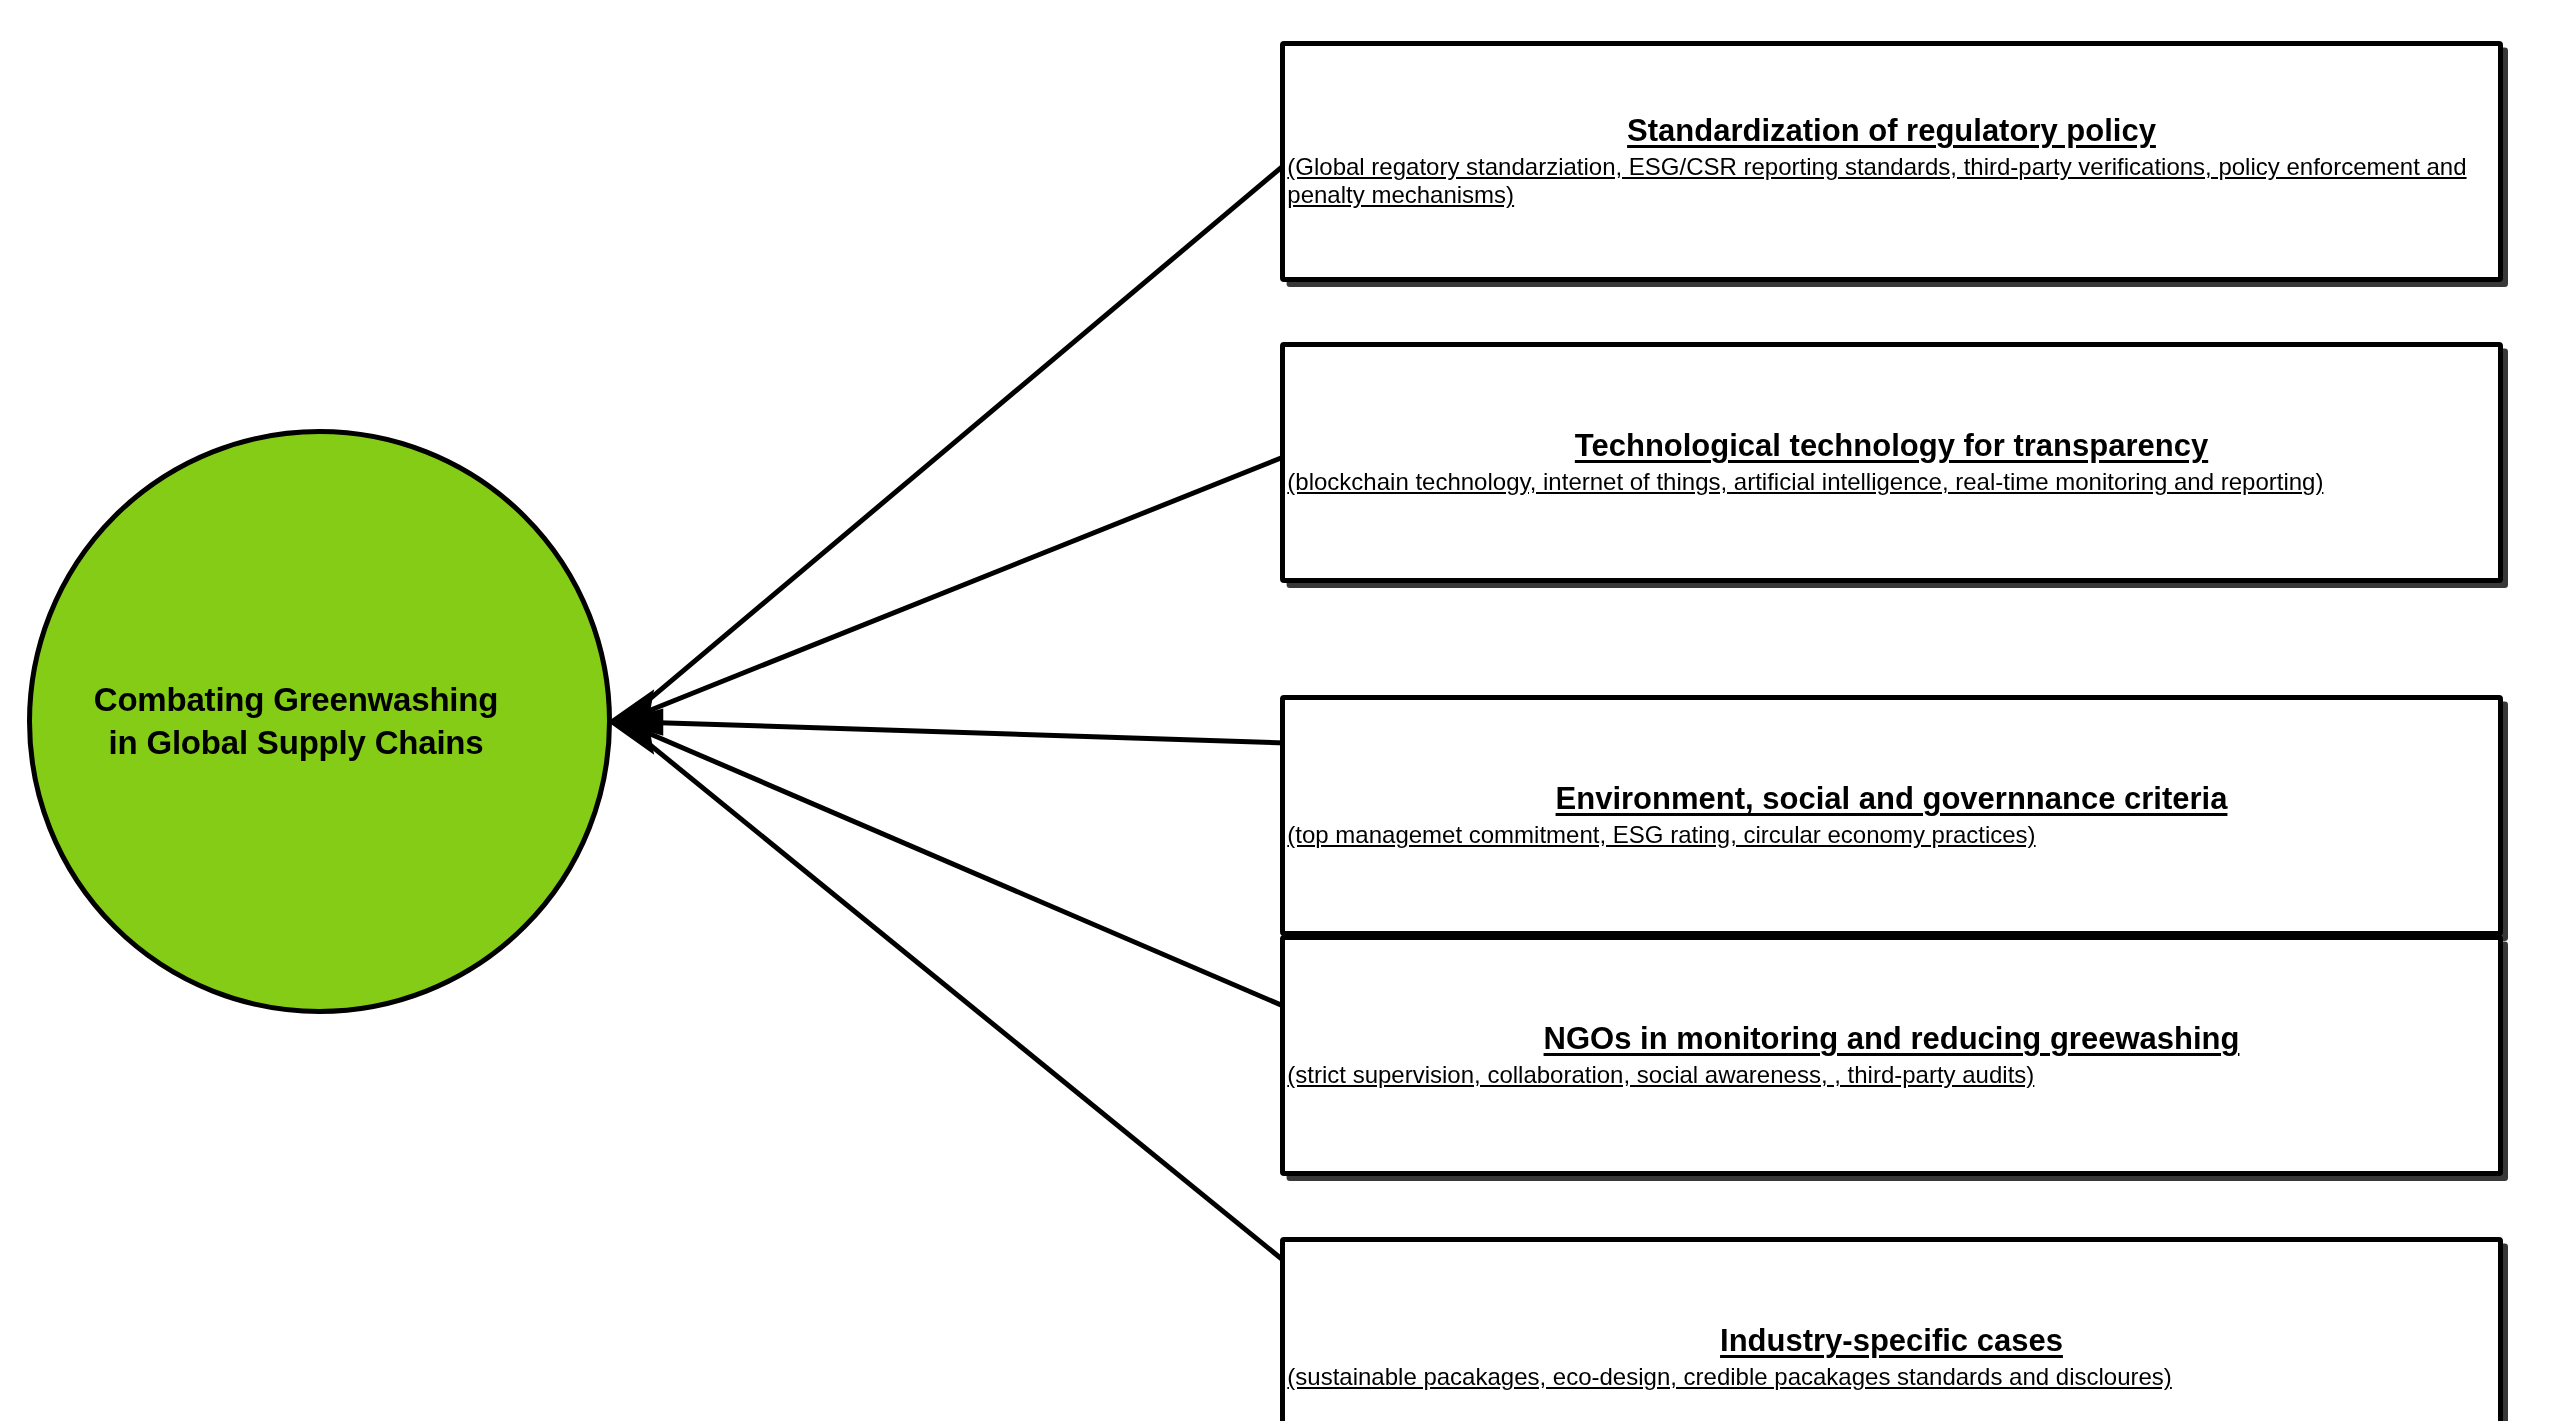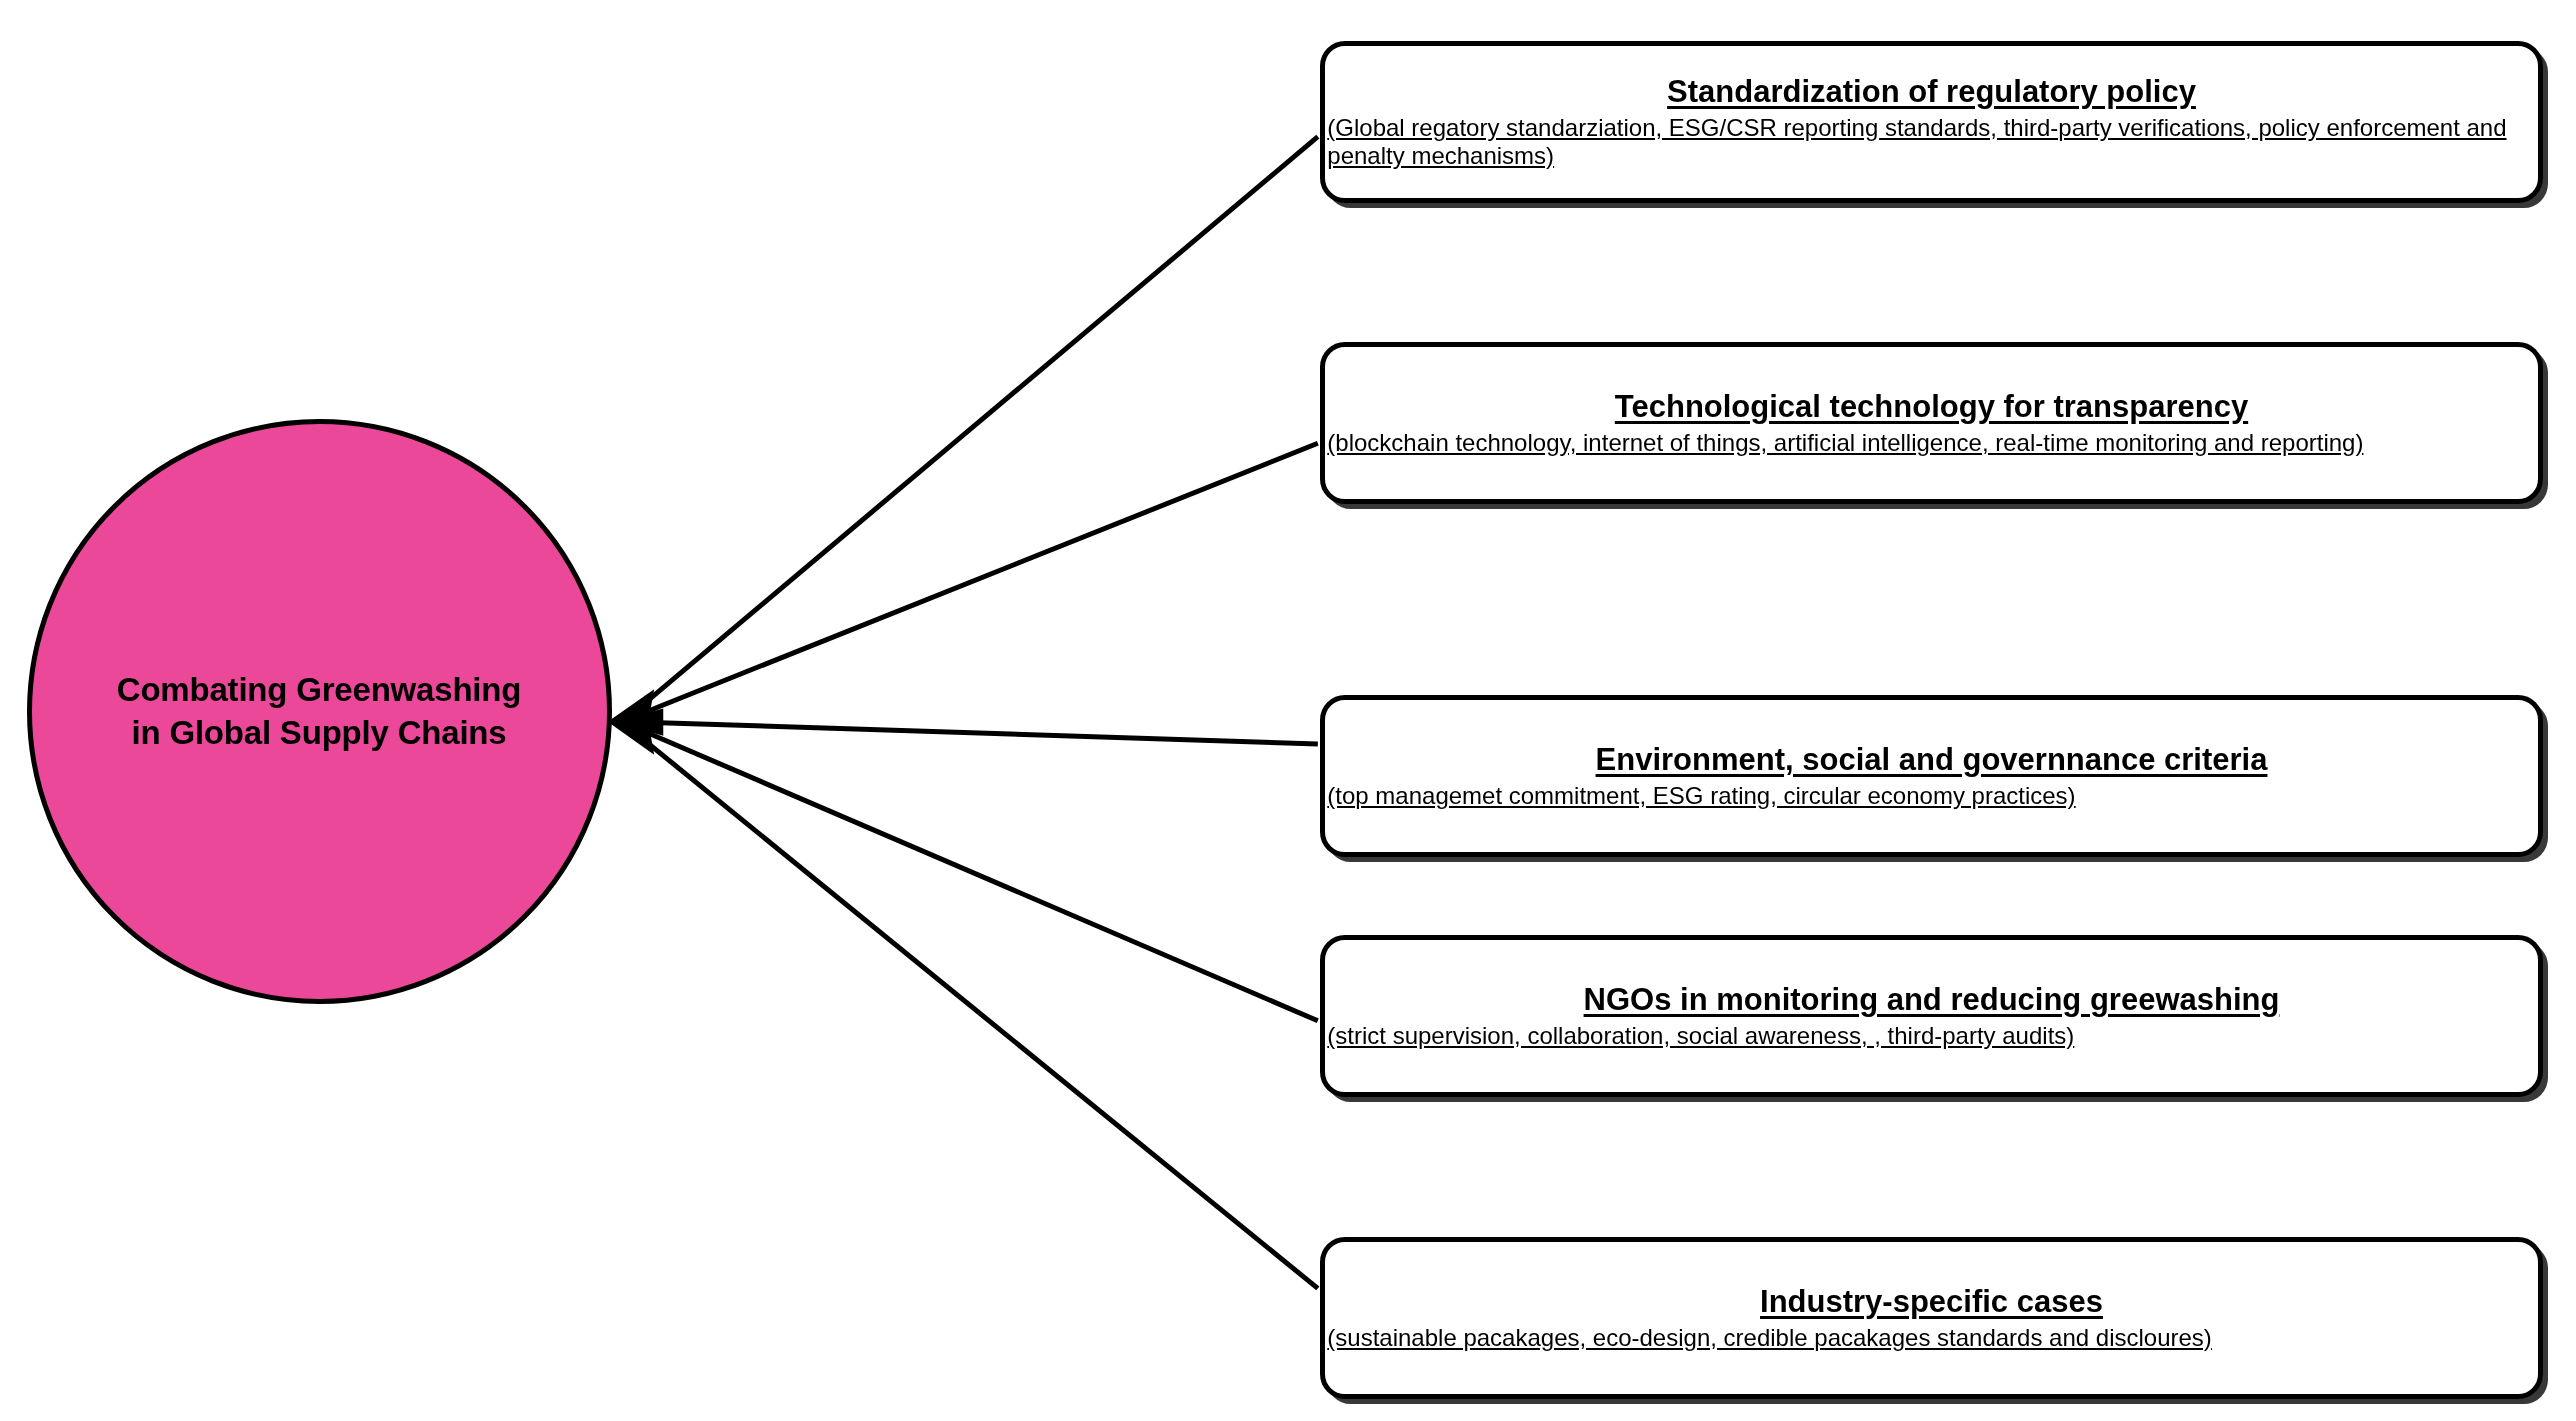--- a/index.html
+++ b/index.html
@@ -28,49 +28,48 @@
     top: 0;
     width: 2576px;
     height: 1421px;
     pointer-events: none;
   }
 
   
   #central-node {
     position: absolute;
     left: 26.5px;
-    top: 419px;
+    top: 429px;
     width: 585px;
     height: 585px;
     border: 5.8px solid #000000;
     border-radius: 50%;
-    background: #ec4899;
+    background: #84cc16;
     box-sizing: border-box;
     display: flex;
     align-items: center;
-    justify-content: center;
   }
   #central-node .node-label {
     font-size: 33px;
     font-weight: bold;
     line-height: 1.28;
     text-align: center;
     color: #000000;
     width: 92%;
     letter-spacing: -0.2px;
   }
 
   
   .theme-box {
     position: absolute;
-    left: 1320px;
+    left: 1280px;
     width: 1223px;
-    height: 162px;
+    height: 241px;
     border: 5.8px solid #000000;
-    border-radius: 25px;
+    border-radius: 4px;
     background: #ffffff;
     box-sizing: border-box;
     box-shadow: 5.8px 5.8px 0 -0.8px rgba(0,0,0,0.78);
     display: flex;
     flex-direction: column;
     align-items: center;
     justify-content: center;
     padding: 0 8.3px;
   }
   .theme-box .box-title {

